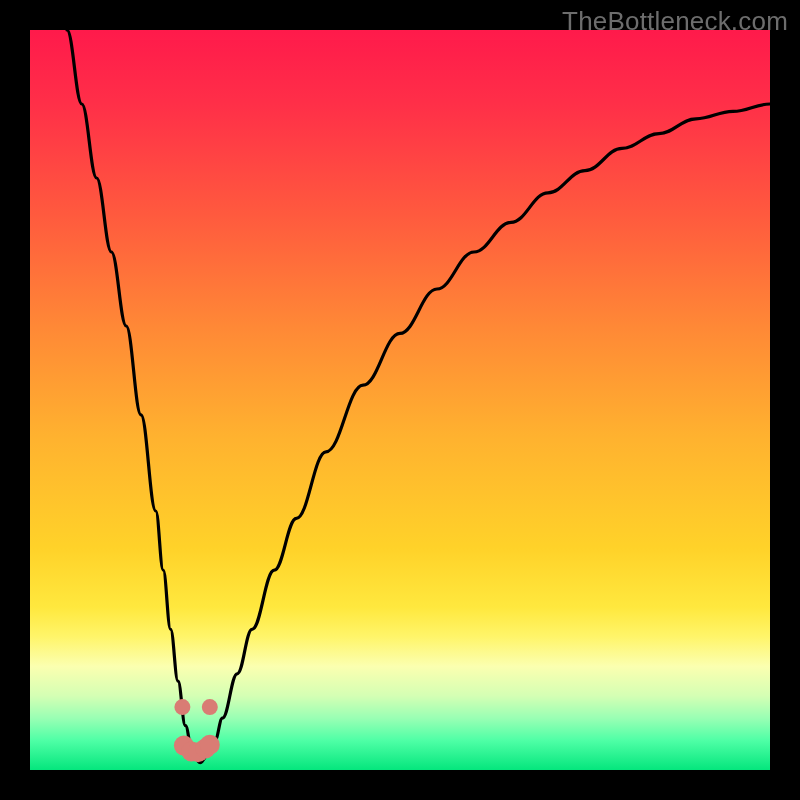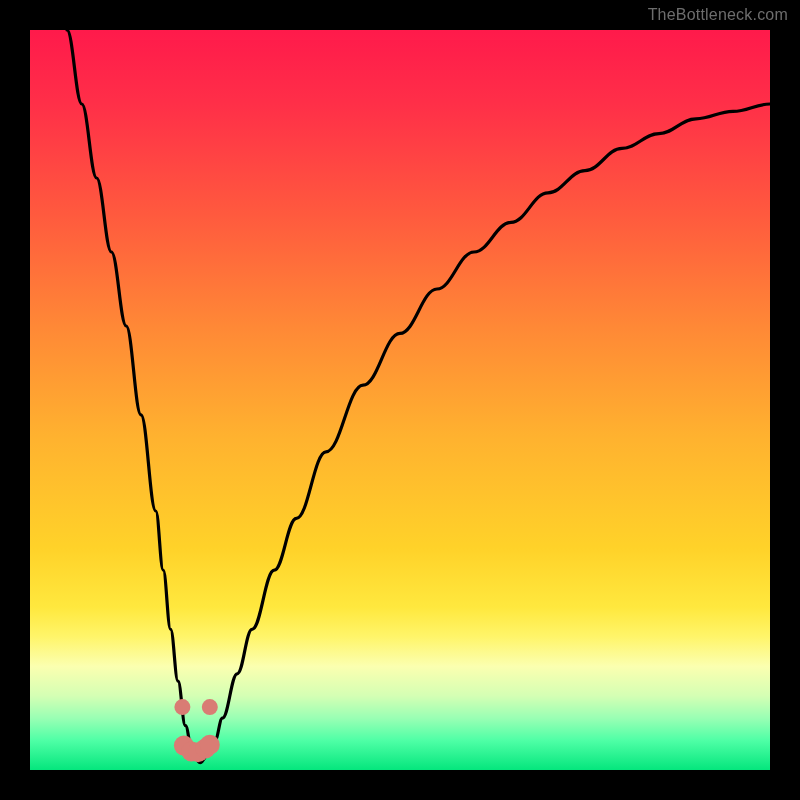--- a/index.html
+++ b/index.html
@@ -24,21 +24,21 @@
     left: 0;
     top: 0;
     width: 740px;
     height: 740px;
   }
   .watermark {
     position: absolute;
     top: 6px;
     right: 12px;
     color: #6d6d6d;
-    font-size: 16px;
+    font-size: 26px;
     font-weight: 500;
     letter-spacing: 0.2px;
   }
 </style>
 </head>
 <body>
 
 <div class="frame">
   <svg class="plot-area" viewBox="0 0 740 740">
     <defs>

